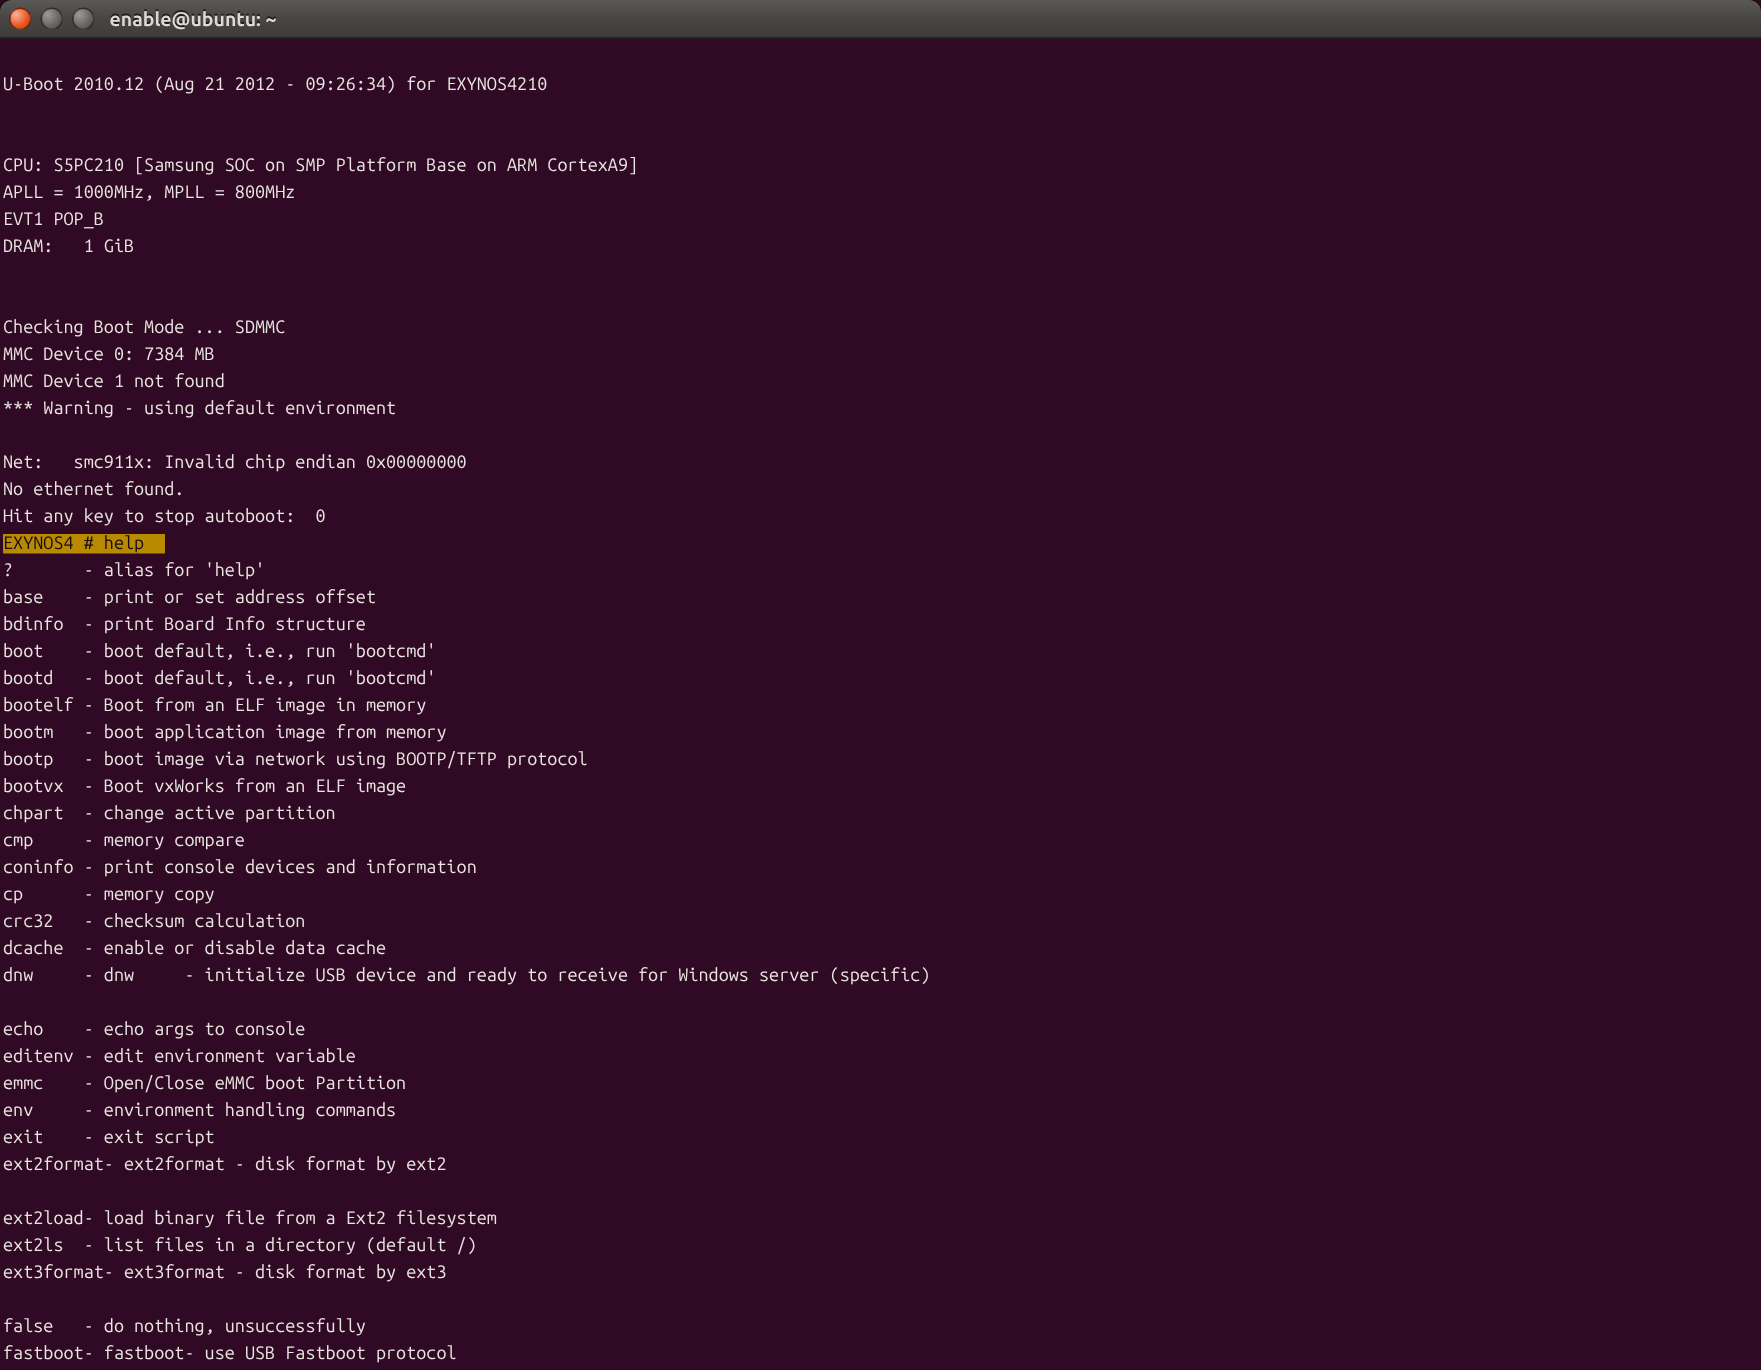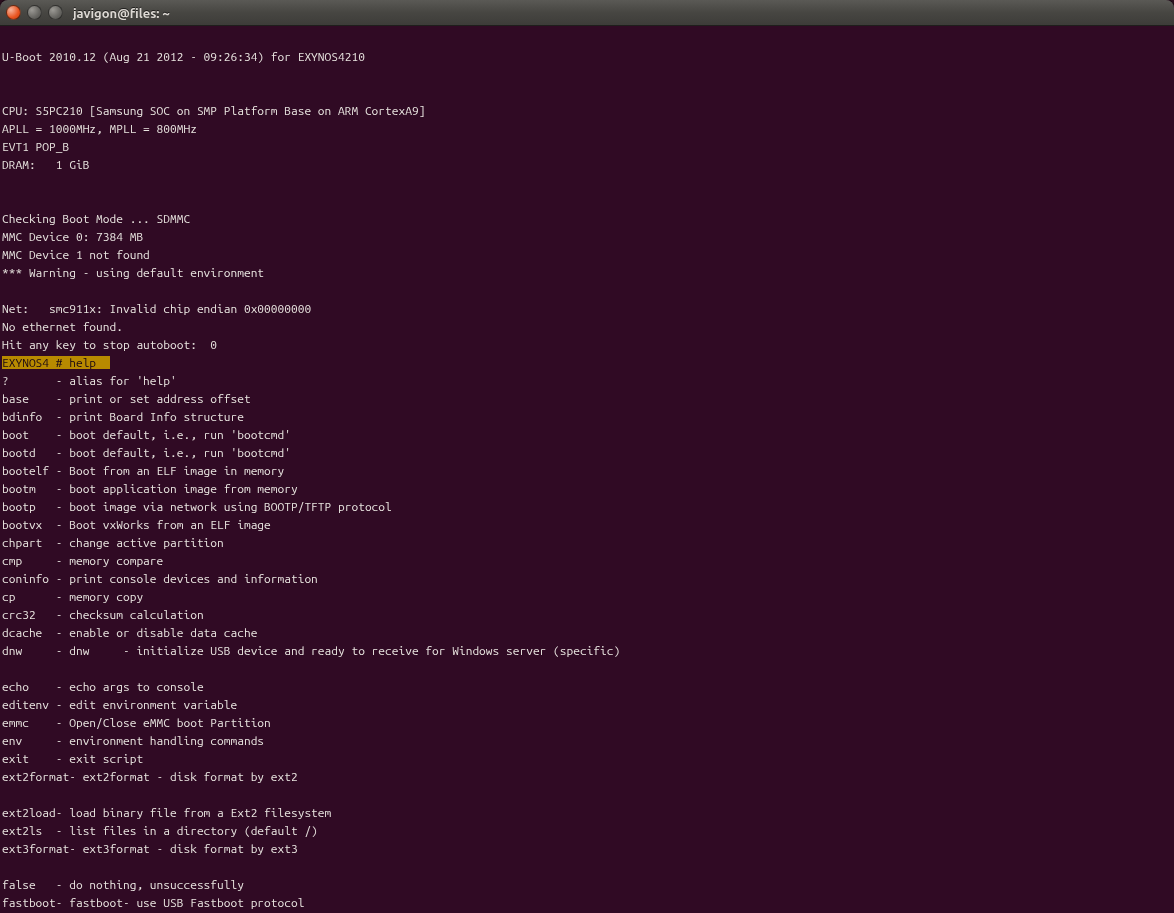--- a/index.html
+++ b/index.html
@@ -61,16 +61,16 @@
 </head>
 <body>
 
 <div class="window">
   <div class="titlebar">
     <div class="wb-group">
       <span class="wbtn close"></span>
       <span class="wbtn minimize"></span>
       <span class="wbtn maximize"></span>
     </div>
-    <div class="title">javigon@files: ~</div>
+    <div class="title">enable@ubuntu: ~</div>
   </div>
   <div class="term" id="term"><div>&nbsp;</div><div>U-Boot 2010.12 (Aug 21 2012 - 09:26:34) for EXYNOS4210</div><div>&nbsp;</div><div>&nbsp;</div><div>CPU: S5PC210 [Samsung SOC on SMP Platform Base on ARM CortexA9]</div><div>APLL = 1000MHz, MPLL = 800MHz</div><div>EVT1 POP_B</div><div>DRAM:   1 GiB</div><div>&nbsp;</div><div>&nbsp;</div><div>Checking Boot Mode ... SDMMC</div><div>MMC Device 0: 7384 MB</div><div>MMC Device 1 not found</div><div>*** Warning - using default environment</div><div>&nbsp;</div><div>Net:   smc911x: Invalid chip endian 0x00000000</div><div>No ethernet found.</div><div>Hit any key to stop autoboot:  0</div><div><span class="hl">EXYNOS4 # help  </span></div><div>?       - alias for 'help'</div><div>base    - print or set address offset</div><div>bdinfo  - print Board Info structure</div><div>boot    - boot default, i.e., run 'bootcmd'</div><div>bootd   - boot default, i.e., run 'bootcmd'</div><div>bootelf - Boot from an ELF image in memory</div><div>bootm   - boot application image from memory</div><div>bootp   - boot image via network using BOOTP/TFTP protocol</div><div>bootvx  - Boot vxWorks from an ELF image</div><div>chpart  - change active partition</div><div>cmp     - memory compare</div><div>coninfo - print console devices and information</div><div>cp      - memory copy</div><div>crc32   - checksum calculation</div><div>dcache  - enable or disable data cache</div><div>dnw     - dnw     - initialize USB device and ready to receive for Windows server (specific)</div><div>&nbsp;</div><div>echo    - echo args to console</div><div>editenv - edit environment variable</div><div>emmc    - Open/Close eMMC boot Partition</div><div>env     - environment handling commands</div><div>exit    - exit script</div><div>ext2format- ext2format - disk format by ext2</div><div>&nbsp;</div><div>ext2load- load binary file from a Ext2 filesystem</div><div>ext2ls  - list files in a directory (default /)</div><div>ext3format- ext3format - disk format by ext3</div><div>&nbsp;</div><div>false   - do nothing, unsuccessfully</div><div>fastboot- fastboot- use USB Fastboot protocol</div></div>
 </div>
 
 </body></html>

